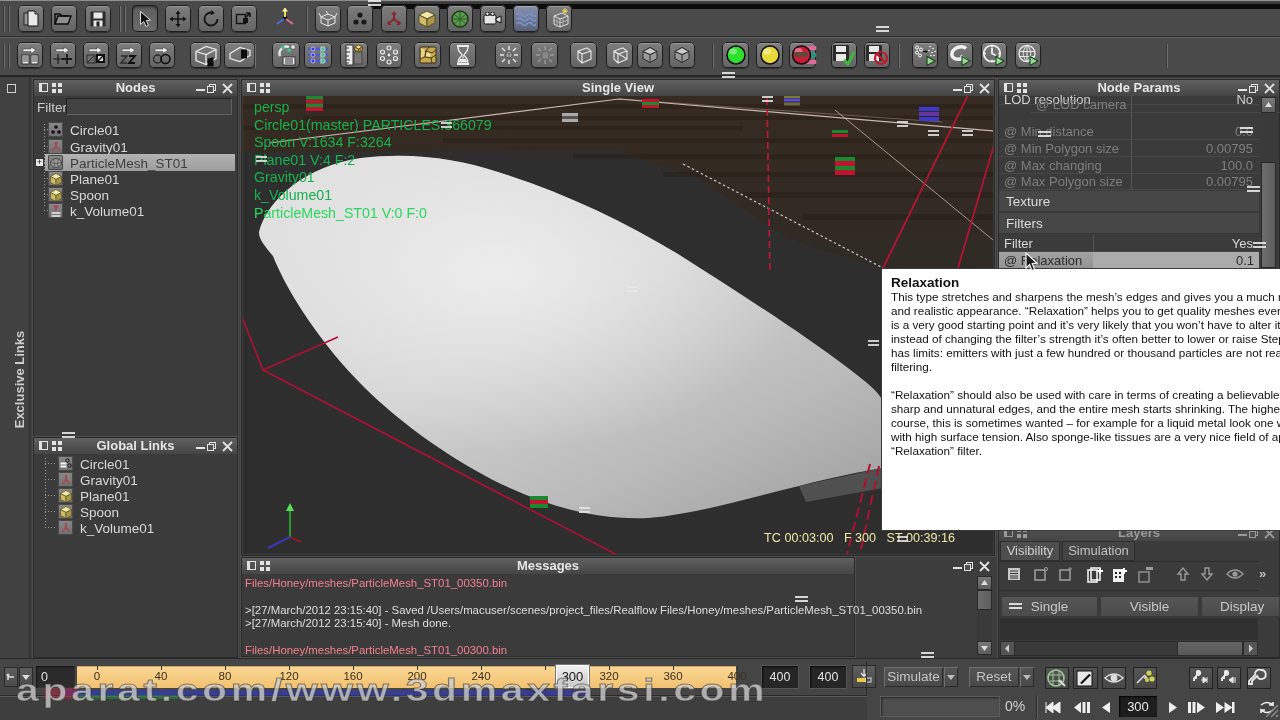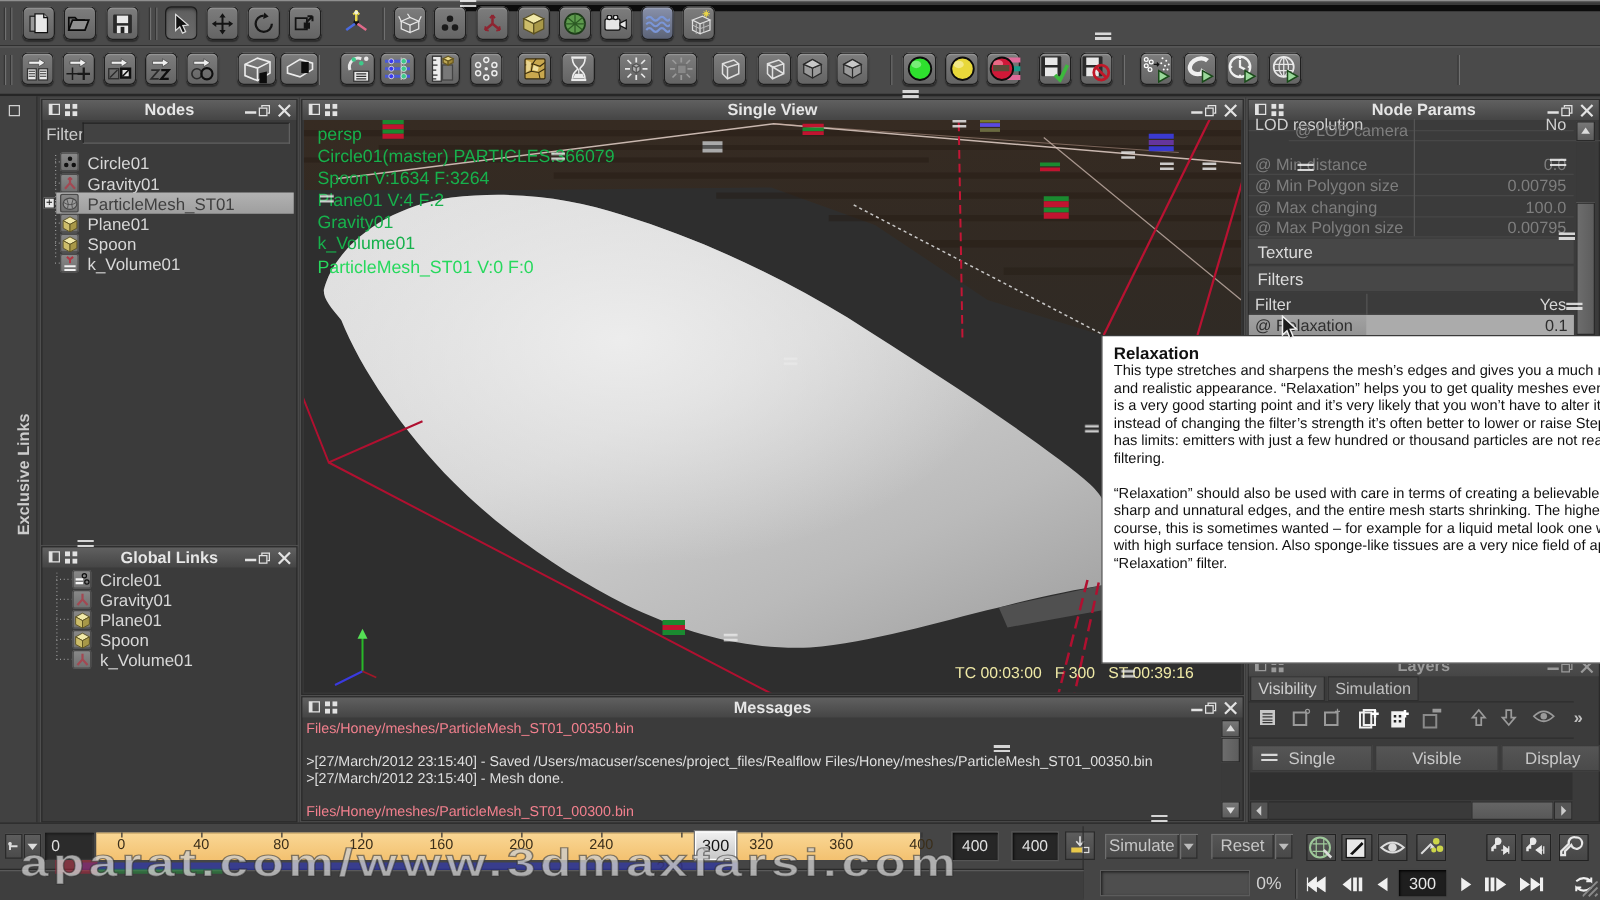--- a/index.html
+++ b/index.html
@@ -662,21 +662,21 @@
   <g transform="translate(654,440)">
                 <rect width="11" height="2"></rect>
                 <rect width="11" height="2" y="4"></rect>
               </g>
  </g>
 </g>
 </svg>
       </div>
 </div>
 
-<div class="panel" style="left:241px;top:557px;width:754px;height:100px;text-decoration:underline;">
+<div class="panel" style="left:241px;top:557px;width:614px;height:100px;text-decoration:underline;">
   <div class="tbar">Messages</div>
   <div id="msgs"></div>
 </div>
 
 <div class="panel" style="left:998px;top:79px;width:282px;height:445px;">
   <div class="tbar">Node Params</div>
   <div id="nparams"></div>
 </div>
 
 <div class="panel" style="left:998px;top:524px;width:282px;height:134px;">

